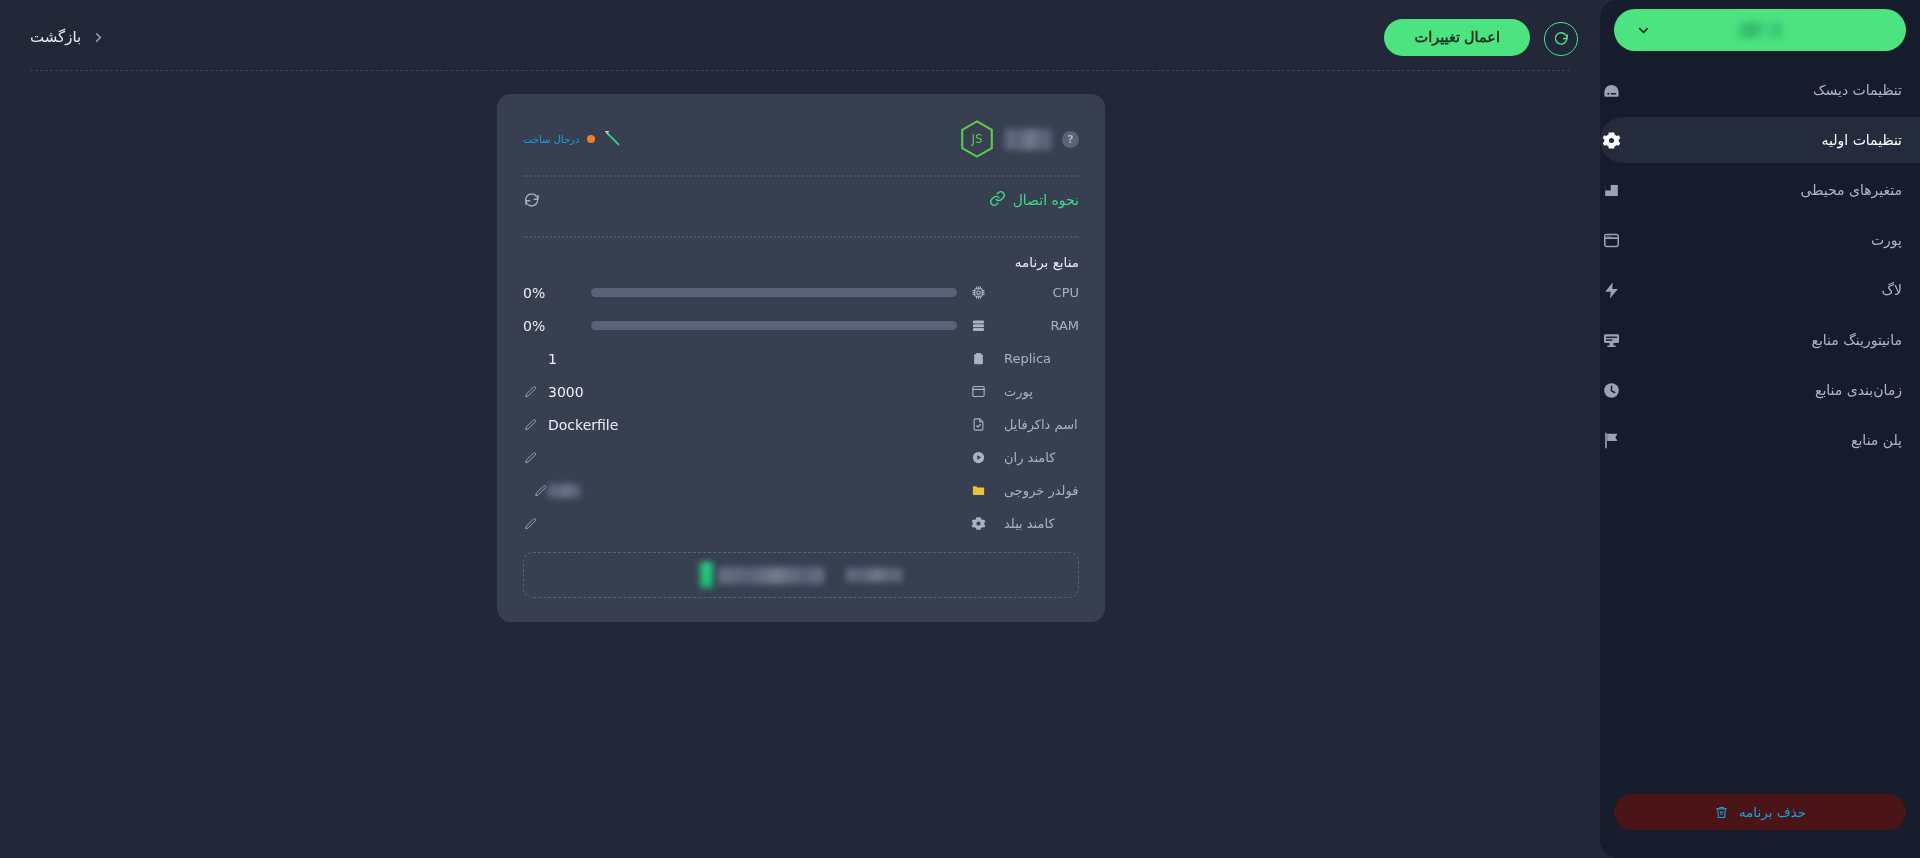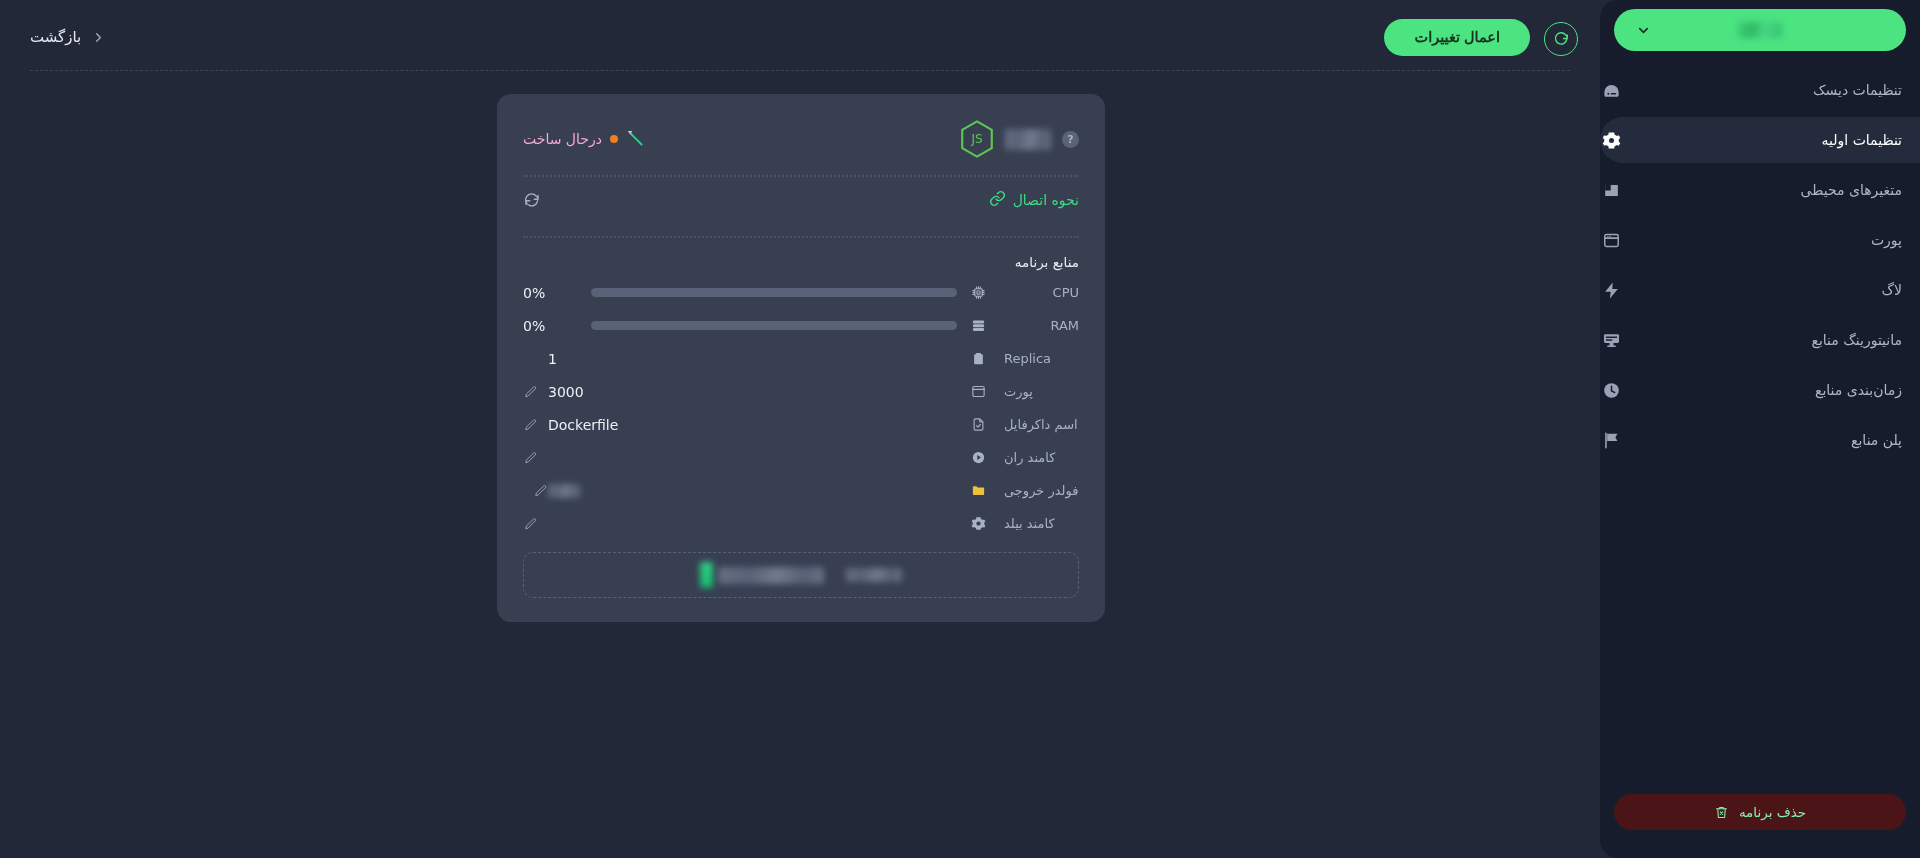--- a/index.html
+++ b/index.html
@@ -135,21 +135,21 @@
     cursor: pointer;
     font-weight: 700;
   }
 
   .head-left {
     display: flex;
     flex-direction: row;
     align-items: center;
     gap: 8px;
   }
-  .status-text { color: #f9a8d4; font-size: 14px; white-space: nowrap; text-align: center; }
+  .status-text { color: #0ea5e9; font-size: 10px; white-space: nowrap; text-align: center; }
   .status-dot {
     width: 8px; height: 8px; border-radius: 50%;
     background: #f07f22;
     display: inline-block;
   }
   .pickaxe { width: 22px; height: 22px; display:block; }
 
   .dotted-sep {
     border-top: 2px dotted #4a5268;
     margin: 13px 0 0 0;
@@ -354,21 +354,21 @@
   }
   .side-item.active .s-ico { color: #ffffff; }
 
   .side-spacer { flex: 1; }
 
   .btn-delete {
     margin: 0 14px 28px 14px;
     height: 36px;
     border-radius: 18px;
     background: #4b1416;
-    color: #86efac;
+    color: #0ea5e9;
     border: none;
     font-size: 13.5px;
     display: flex;
     flex-direction: row;
     align-items: center;
     justify-content: center;
     gap: 10px;
     cursor: pointer;
     font-family: inherit;
   }

